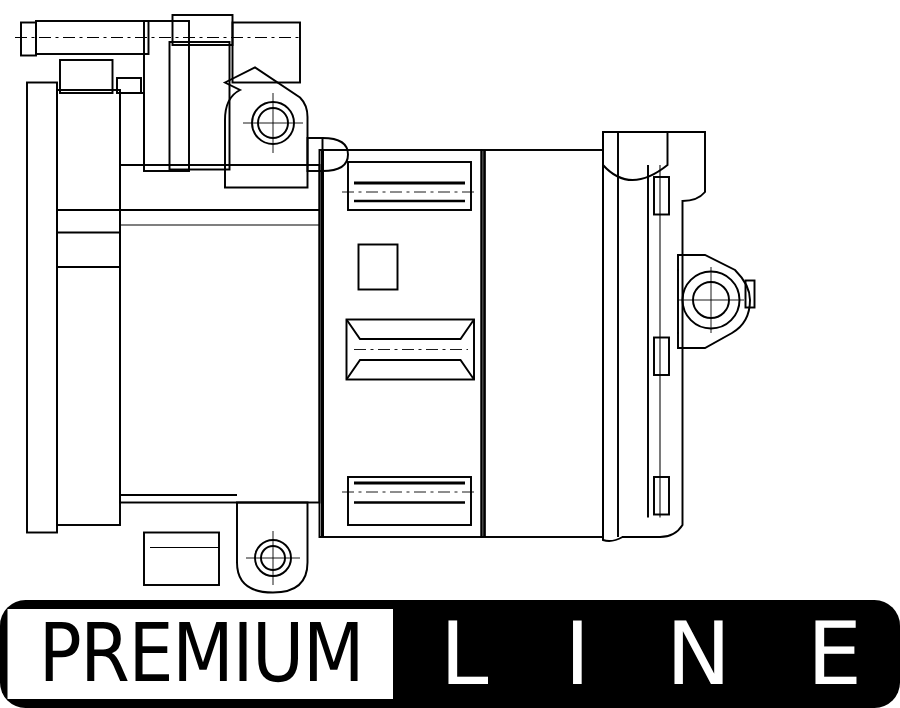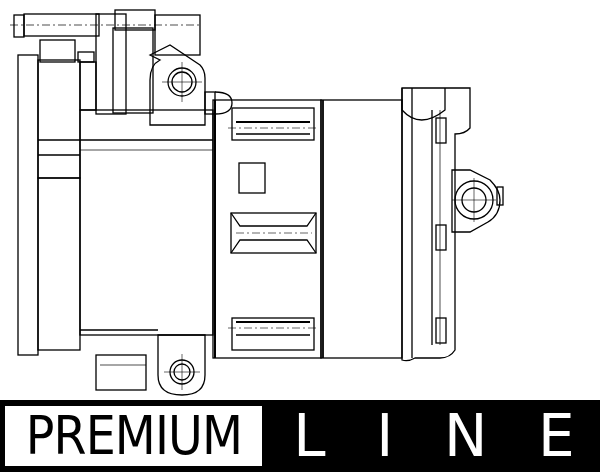--- a/index.html
+++ b/index.html
@@ -1,19 +1,19 @@
 <!DOCTYPE html>
 <html><head>
 <meta charset="utf-8">
 <style>
   html, body { margin: 0; padding: 0; background: #ffffff; }
   body { width: 600px; height: 472px; position: relative; overflow: hidden; font-family: "DejaVu Sans", sans-serif; }
   .drawing { position: absolute; left: 0; top: 0; width: 600px; height: 400px; }
   .drawing svg { display: block; }
-  .banner { position: absolute; left: 0; top: 400px; width: 600px; height: 72px; background: #000000; }
+  .banner { position: absolute; left: 0; top: 400px; width: 600px; height: 72px; background: #000000; border-radius: 17px; }
   .premium-box { position: absolute; left: 5px; top: 6px; width: 257px; height: 60px; background: #ffffff; display: flex; align-items: center; justify-content: center; }
   .premium-text { font-family: "DejaVu Sans", sans-serif; font-size: 54px; line-height: 60px; color: #000000; letter-spacing: -1px; transform: scaleX(0.88); transform-origin: center; white-space: nowrap; }
   .line-text { position: absolute; left: 268px; top: 6px; width: 332px; height: 60px; display: flex; align-items: center; justify-content: space-around; }
   .line-letter { font-family: "DejaVu Sans", sans-serif; font-size: 58px; line-height: 60px; color: #ffffff; }
 </style>
 </head>
 <body>
 
 <div class="drawing">
   <svg width="600" height="400" viewBox="0 0 600 400" fill="none" stroke="#000" stroke-width="1.3">

